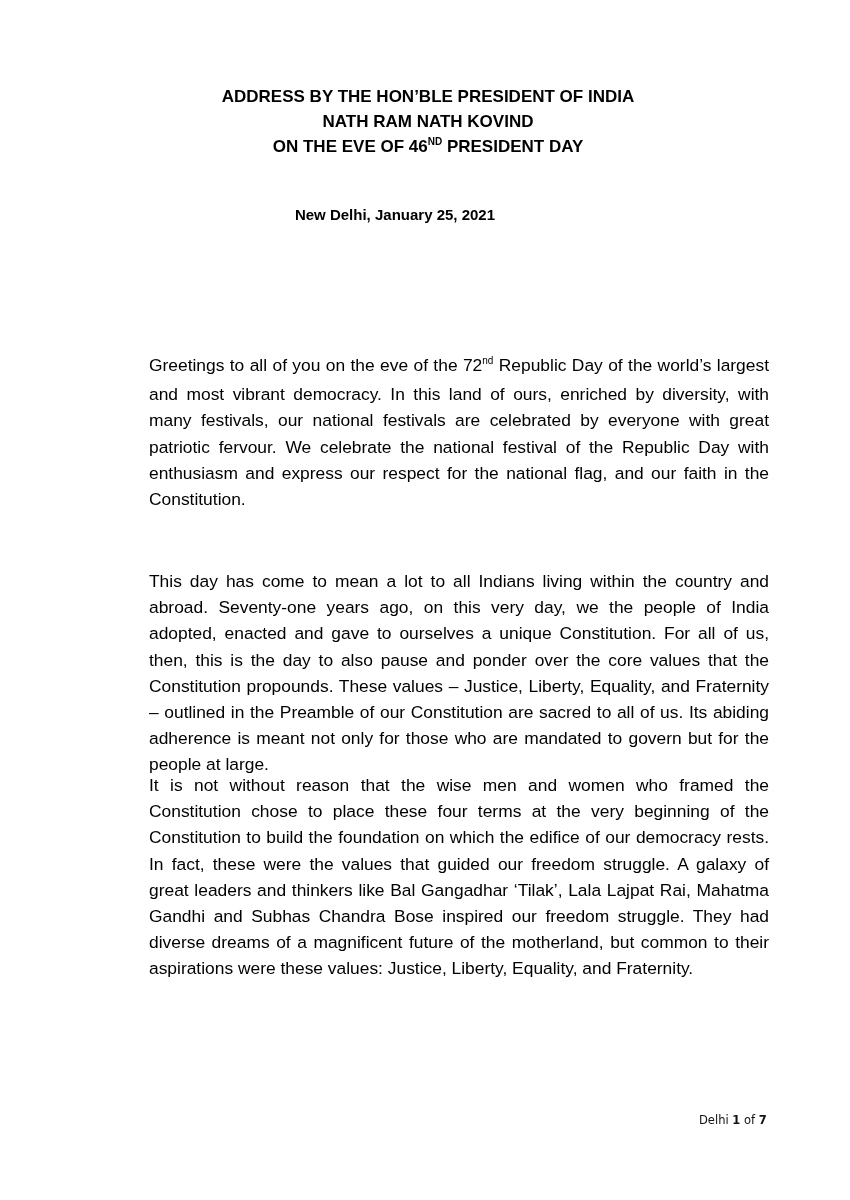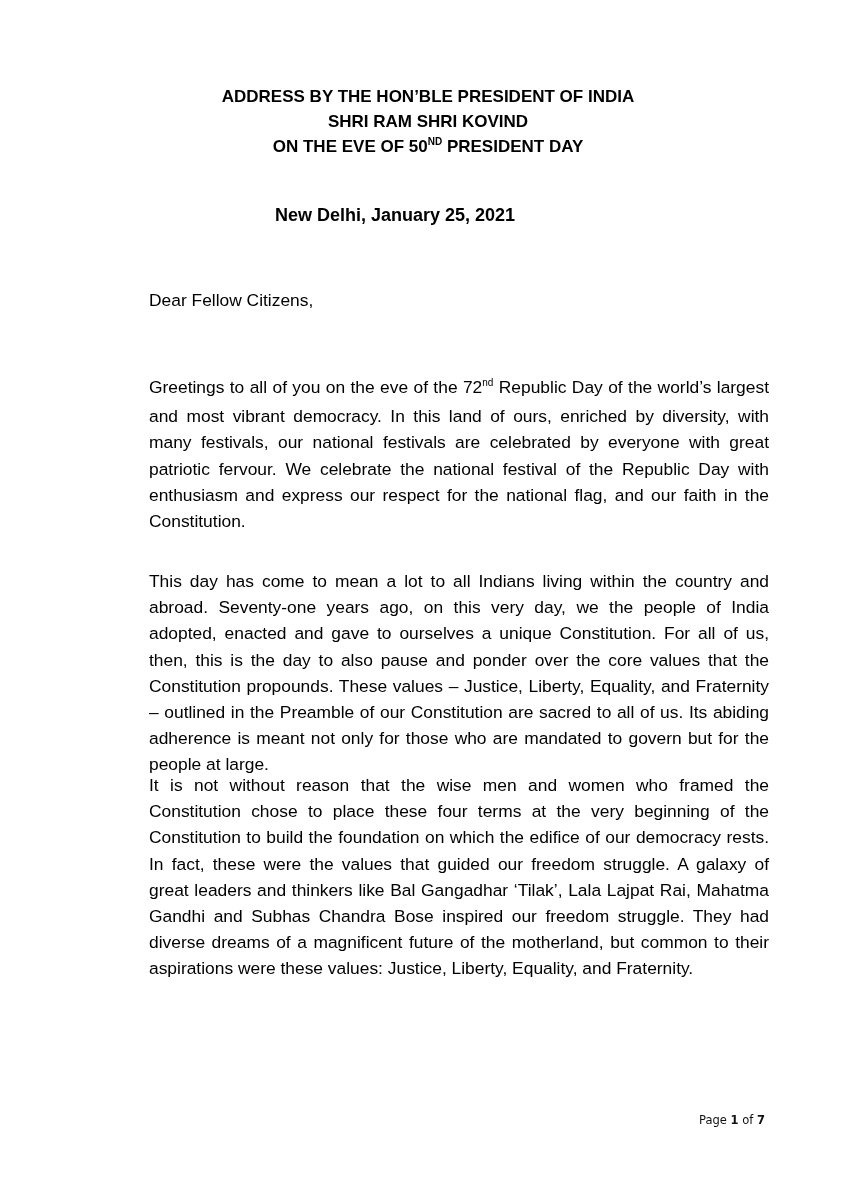--- a/index.html
+++ b/index.html
@@ -42,39 +42,39 @@
       position: relative;
       top: -7px;
     }
     .dateline {
       position: absolute;
       left: 0;
       width: 784px;
       top: 205px;
       text-align: center;
       font-weight: bold;
-      font-size: 18px;
+      font-size: 15px;
       line-height: 20px;
       padding-left: 6px;
       box-sizing: border-box;
     }
     .body-text {
       position: absolute;
       left: 149px;
       width: 620px;
       font-size: 17.4px;
       line-height: 26.2px;
       text-align: justify;
     }
     .body-text p {
       margin: 0;
     }
     .salutation { top: 287px; }
     .namaskar { top: 334px; }
-    .para1 { top: 374px; }
+    .para1 { top: 352px; }
     .para2 { top: 568px; }
     .para3 { top: 772px; }
     .body-text sup {
       font-size: 10px;
       vertical-align: 0;
       position: relative;
       top: -7px;
     }
     .page-number {
       position: absolute;
@@ -87,38 +87,35 @@
     }
     .page-number b { font-weight: bold; }
   </style>
 </head>
 <body>
 
 <div class="page">
 
   <div class="heading">
     <span class="line">ADDRESS BY THE HON’BLE PRESIDENT OF INDIA</span>
-    <span class="line">SHRI RAM SHRI KOVIND</span>
-    <span class="line"><span>ON THE EVE OF 50</span><sup>ND</sup><span> PRESIDENT DAY</span></span>
+    <span class="line">NATH RAM NATH KOVIND</span>
+    <span class="line"><span>ON THE EVE OF 46</span><sup>ND</sup><span> PRESIDENT DAY</span></span>
   </div>
 
   <div class="dateline">New Delhi, January 25, 2021</div>
 
-  <div class="body-text salutation">
-    <p>Dear Fellow Citizens,</p>
-  </div>
 
 
   <div class="body-text para1">
     <p><span>Greetings to all of you on the eve of the 72</span><sup>nd</sup><span> Republic Day of the world’s largest and most vibrant democracy. In this land of ours, enriched by diversity, with many festivals, our national festivals are celebrated by everyone with great patriotic fervour. We celebrate the national festival of the Republic Day with enthusiasm and express our respect for the national flag, and our faith in the Constitution.</span></p>
   </div>
 
   <div class="body-text para2">
     <p>This day has come to mean a lot to all Indians living within the country and abroad. Seventy-one years ago, on this very day, we the people of India adopted, enacted and gave to ourselves a unique Constitution. For all of us, then, this is the day to also pause and ponder over the core values that the Constitution propounds. These values – Justice, Liberty, Equality, and Fraternity – outlined in the Preamble of our Constitution are sacred to all of us. Its abiding adherence is meant not only for those who are mandated to govern but for the people at large.</p>
   </div>
 
   <div class="body-text para3">
     <p>It is not without reason that the wise men and women who framed the Constitution chose to place these four terms at the very beginning of the Constitution to build the foundation on which the edifice of our democracy rests. In fact, these were the values that guided our freedom struggle. A galaxy of great leaders and thinkers like Bal Gangadhar ‘Tilak’, Lala Lajpat Rai, Mahatma Gandhi and Subhas Chandra Bose inspired our freedom struggle. They had diverse dreams of a magnificent future of the motherland, but common to their aspirations were these values: Justice, Liberty, Equality, and Fraternity.</p>
   </div>
 
-  <div class="page-number"><span>Page </span><b>1</b><span> of </span><b>7</b></div>
+  <div class="page-number"><span>Delhi </span><b>1</b><span> of </span><b>7</b></div>
 
 </div>
 
 </body></html>

